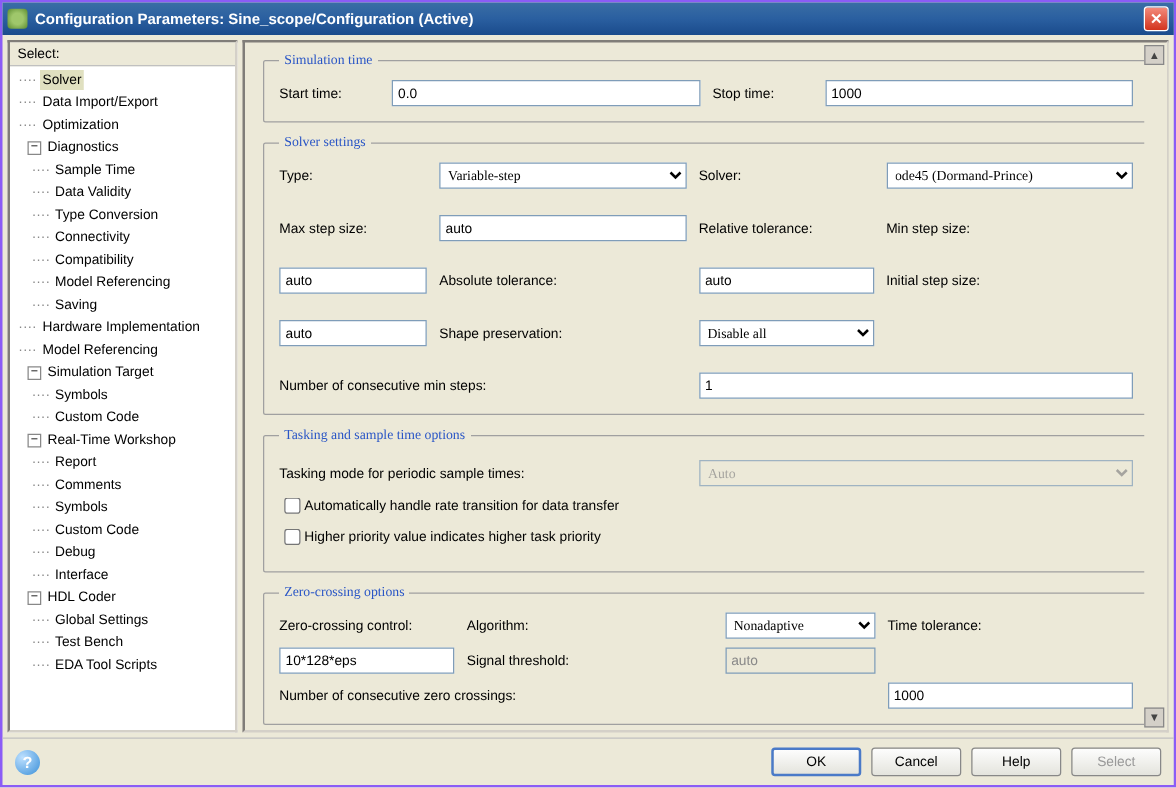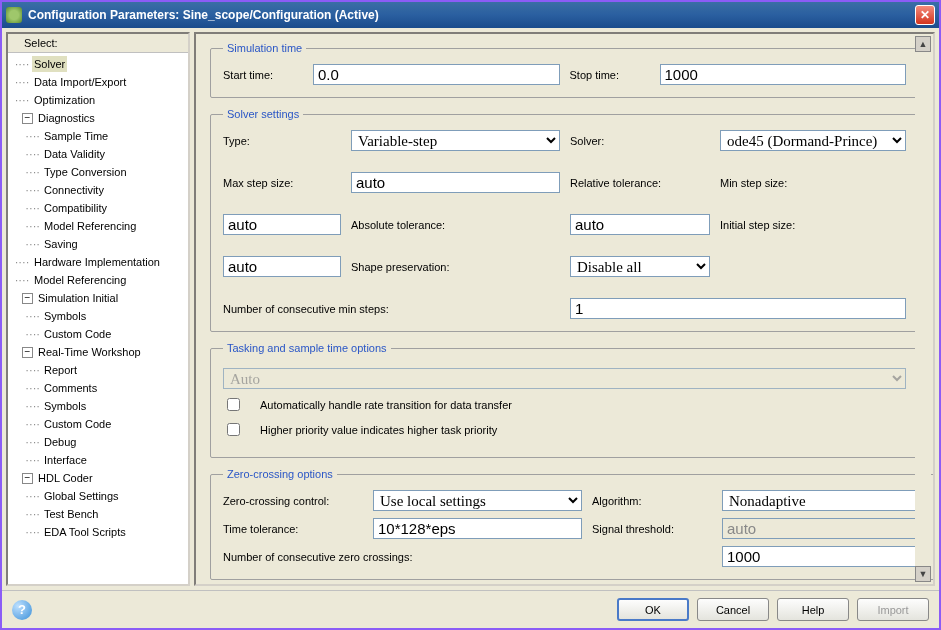--- a/index.html
+++ b/index.html
@@ -54,21 +54,21 @@
     min-height: 0;
   }
   .sidebar {
     width: 184px;
     background: #fff;
     border: 2px inset #d4d0c8;
     display: flex;
     flex-direction: column;
   }
   .sidebar-header {
-    padding: 3px 16px;
+    padding: 3px 6px;
     border-bottom: 1px solid #c0c0c0;
     background: #ece9d8;
   }
   .tree {
     flex: 1;
     overflow: auto;
     padding: 2px 0;
   }
   .tree-item {
     padding: 1px 0 1px 4px;
@@ -123,45 +123,46 @@
   fieldset {
     border: 1px solid #a0a0a0;
     border-radius: 2px;
     margin: 0 0 10px 0;
     padding: 10px 12px 12px 12px;
   }
   legend {
     color: #2a56c6;
     padding: 0 4px;
     font-size: 11px;
+    font-family: Liberation Serif, serif;
   }
   .row {
     display: flex;
     align-items: center;
     margin: 4px 0;
     gap: 6px;
   }
   .lbl { white-space: nowrap; }
   input[type=text], select {
     font-family: inherit;
-    font-size: 15px;
+    font-size: 11px;
     padding: 2px 4px;
     border: 1px solid #7f9db9;
     background: #fff;
     height: 21px;
   }
   select { padding: 1px 2px; font-family: Liberation Serif, serif; }
   input[disabled], select[disabled] {
     background: #ece9d8;
     color: #888;
   }
   .checkbox-row {
     display: flex;
     align-items: center;
-    gap: 17px;
+    gap: 0;
     margin: 6px 0;
   }
   .checkbox-row input { width:13px; height:13px; }
   .button-bar {
     height: 38px;
     display: flex;
     align-items: center;
     padding: 0 10px;
     gap: 8px;
     border-top: 1px solid #c0c0c0;
@@ -275,21 +276,21 @@
             <span class="tree-dash">····</span>
             <span class="tree-label">Hardware Implementation</span>
           </div>
           <div class="tree-item">
             <span class="tree-dash">····</span>
             <span class="tree-label">Model Referencing</span>
           </div>
           <div class="tree-item">
             <span class="tree-dash-root"></span>
             <span class="tree-exp">−</span>
-            <span class="tree-label">Simulation Initial</span>
+            <span class="tree-label">Simulation Target</span>
           </div>
           <div class="tree-item">
             <span class="tree-dash-child">····</span>
             <span class="tree-label">Symbols</span>
           </div>
           <div class="tree-item">
             <span class="tree-dash-child">····</span>
             <span class="tree-label">Custom Code</span>
           </div>
           <div class="tree-item">
@@ -376,37 +377,37 @@
           <select><option>Disable all</option></select>
 
           <div class="lbl span2">Number of consecutive min steps:</div>
           <input class="span2" type="text" value="1" style="">
         </div>
       </fieldset>
 
       <fieldset>
         <legend>Tasking and sample time options</legend>
         <div class="row">
+          <div class="lbl" style="width: 330px;">Tasking mode for periodic sample times:</div>
           <select disabled="" style="flex:1"><option>Auto</option></select>
         </div>
         <div class="checkbox-row">
           <input type="checkbox" style="">
           <span>Automatically handle rate transition for data transfer</span>
         </div>
         <div class="checkbox-row">
           <input type="checkbox" style="">
           <span>Higher priority value indicates higher task priority</span>
         </div>
       </fieldset>
 
       <fieldset>
         <legend>Zero-crossing options</legend>
         <div class="grid-zc">
           <div class="lbl">Zero-crossing control:</div>
-          <select><option>Use local settings</option></select>
           <div class="lbl">Algorithm:</div>
           <select><option>Nonadaptive</option></select>
 
           <div class="lbl">Time tolerance:</div>
           <input type="text" value="10*128*eps" style="">
           <div class="lbl">Signal threshold:</div>
           <input type="text" disabled="" value="auto" style="">
 
           <div class="lbl span2">Number of consecutive zero crossings:</div>
           <div></div>
@@ -421,16 +422,16 @@
     </div>
 
   </div>
 
   <div class="button-bar">
     <div class="help-icon">?</div>
     <div class="spacer"></div>
     <button class="btn default">OK</button>
     <button class="btn">Cancel</button>
     <button class="btn">Help</button>
-    <button class="btn" disabled="">Import</button>
+    <button class="btn" disabled="">Select</button>
   </div>
 
 </div>
 
 </body></html>

